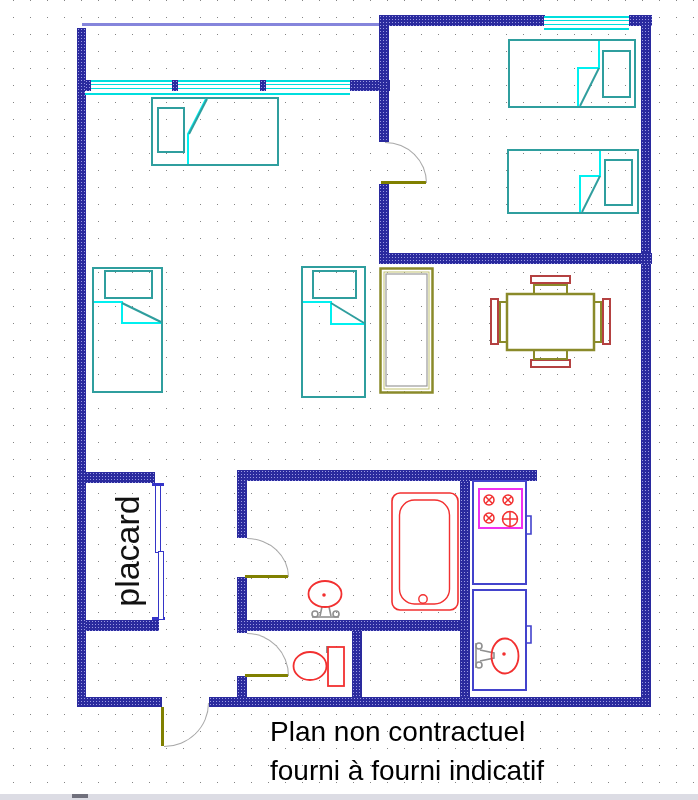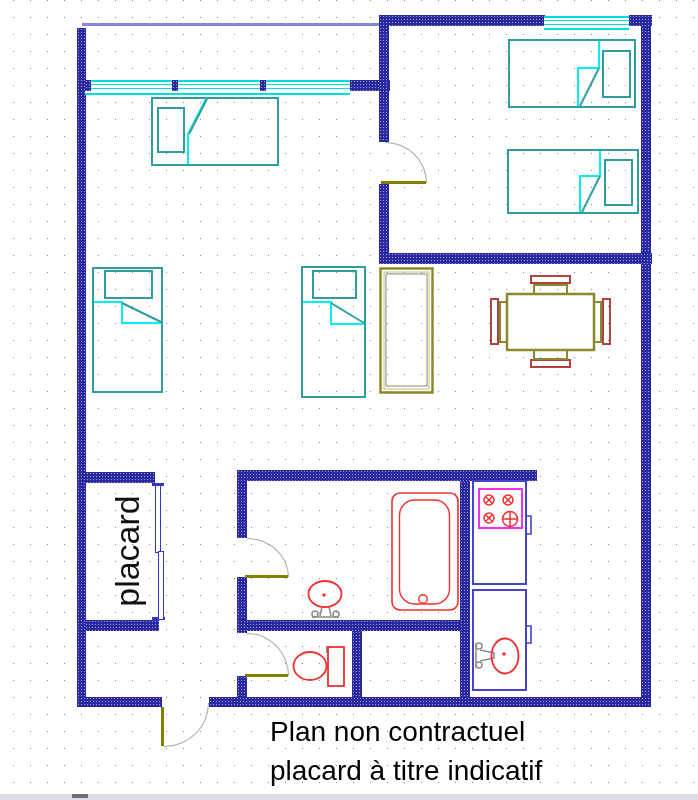--- a/index.html
+++ b/index.html
@@ -215,18 +215,18 @@
         <line x1="476" y1="643" x2="476" y2="668"></line>
       </g>
       <ellipse cx="505" cy="656" rx="13.5" ry="17.5" stroke="#f23030" stroke-width="1.8"></ellipse>
       <circle cx="504" cy="654" r="1.8" fill="#f23030"></circle>
     </g>
   </svg>
 
   <div class="label-closet">placard</div>
   <div class="disclaimer">
     <div>Plan non contractuel</div>
-    <div>placard à titre indicatif</div>
+    <div>fourni à fourni indicatif</div>
   </div>
 
   <div class="bottom-strip"></div>
   <div class="bottom-tick"></div>
 </div>
 
 </body></html>

